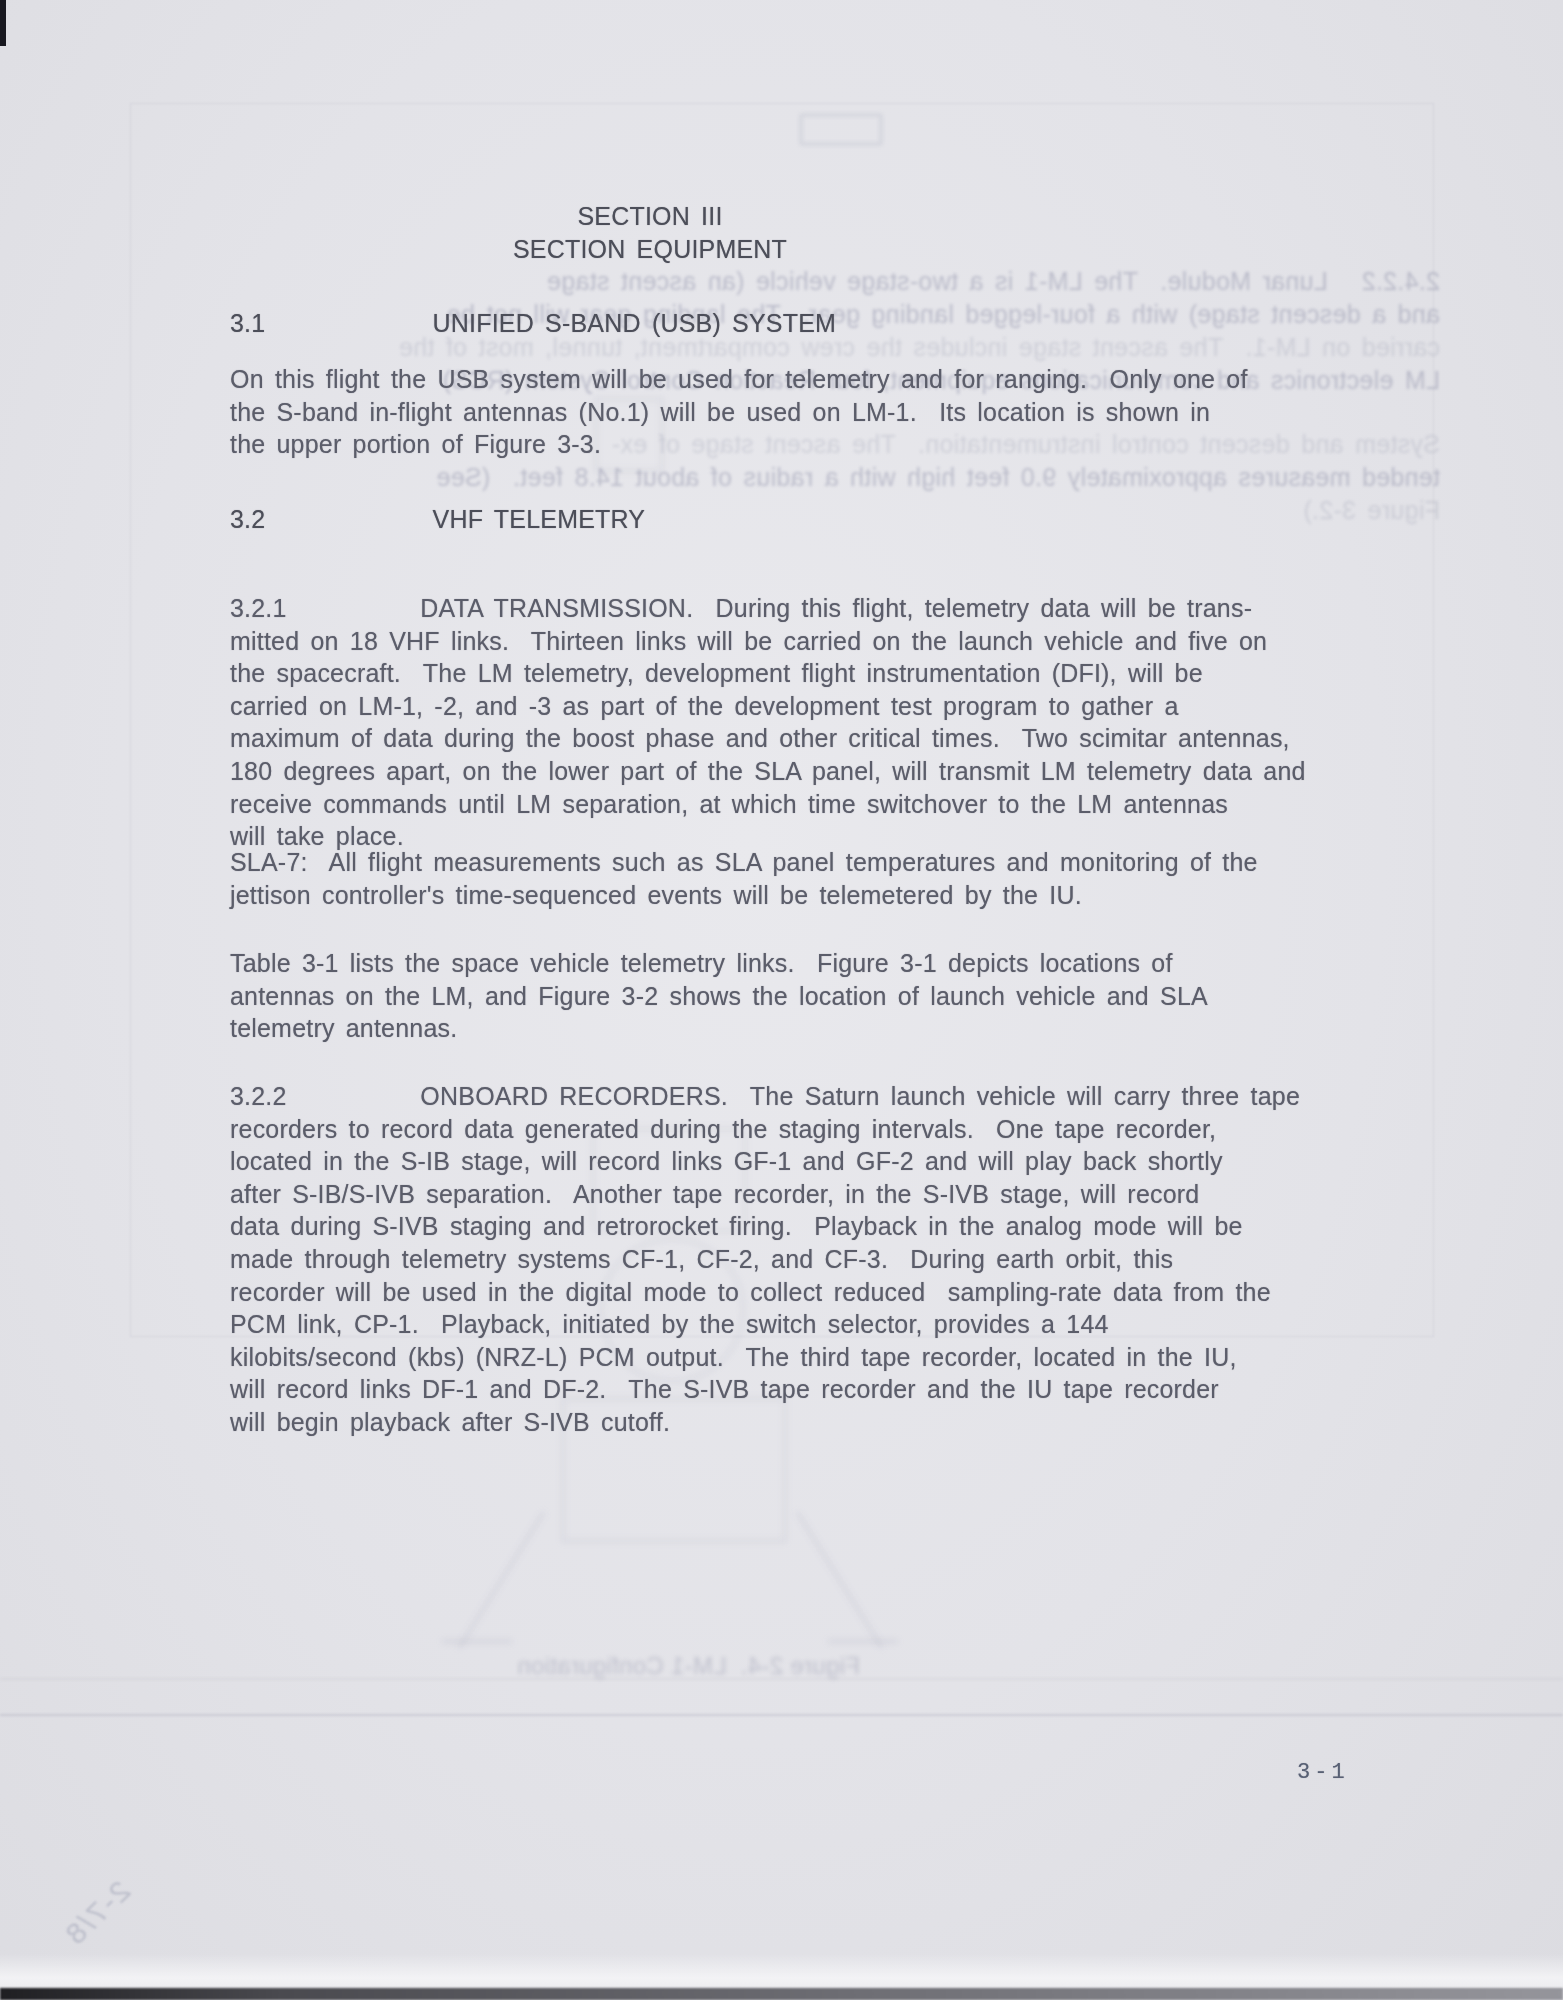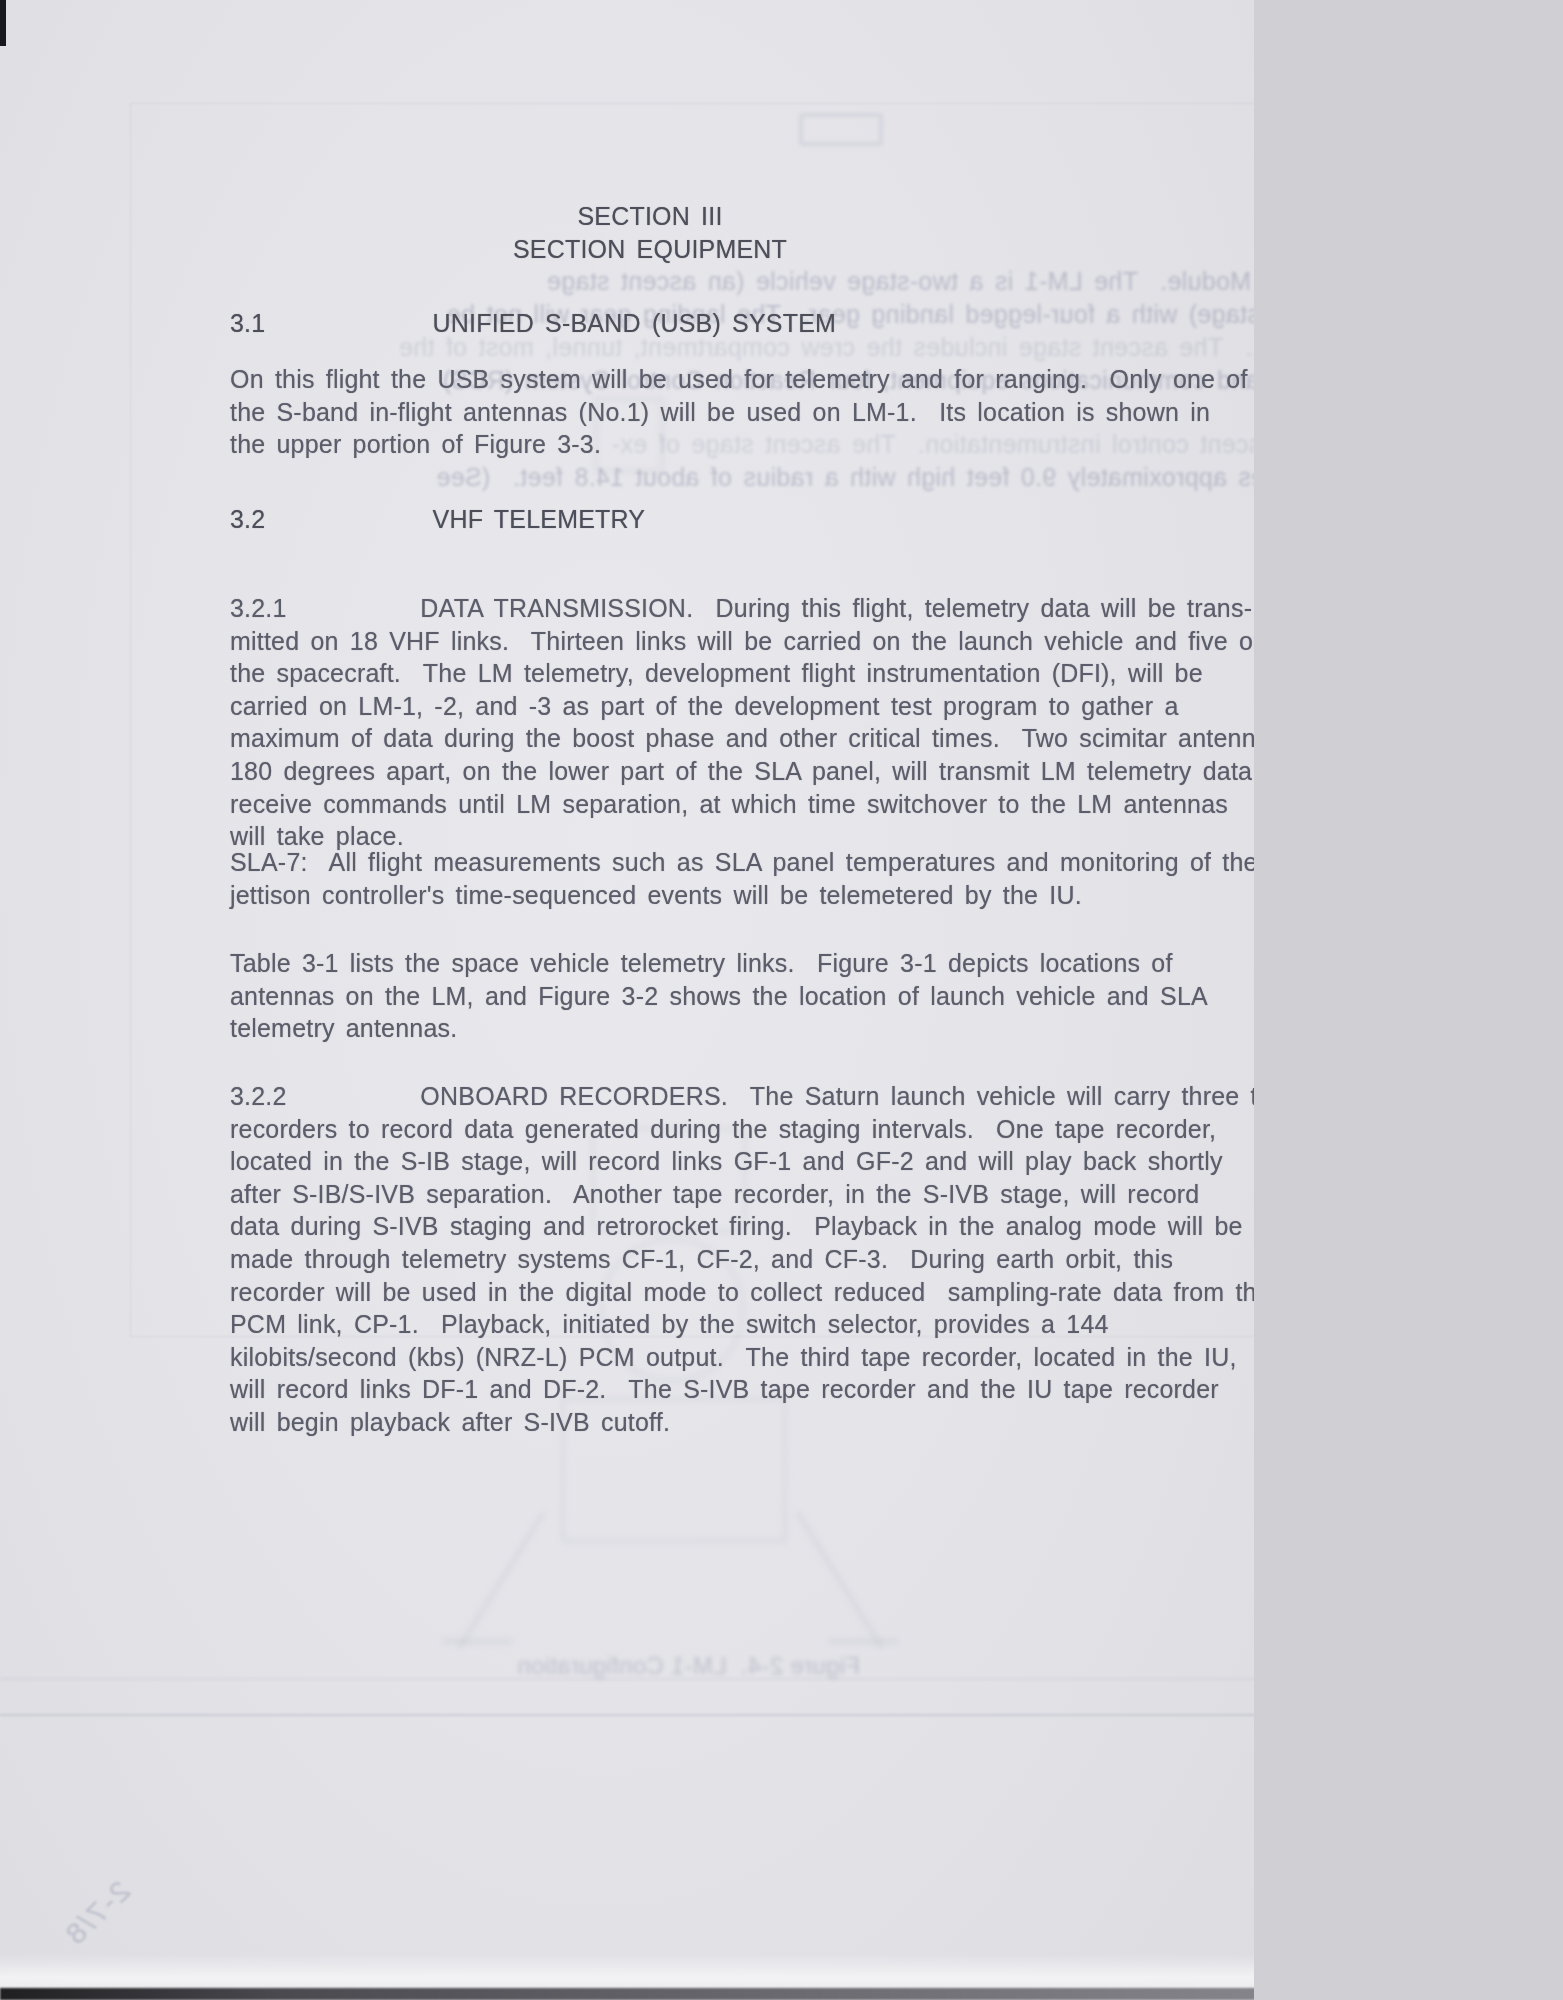--- a/index.html
+++ b/index.html
@@ -1,34 +1,34 @@
 <!DOCTYPE html>
 <html><head>
 <meta charset="utf-8">
 <style>
   html,body{margin:0;padding:0;background:#cfcfd4;}
   .scan{
-    position:relative;width:1254px;height:2000px;overflow:hidden;
+    position:relative;width:1563px;height:2000px;overflow:hidden;
     background:radial-gradient(ellipse at 48% 42%, #e9e9ed 0%, #e3e3e8 55%, #dcdce1 100%);
     font-family:"Liberation Sans", sans-serif;
   }
   
   .txt{
     position:absolute;left:230px;width:1270px;
     white-space:pre-wrap;
     font-size:25px;line-height:32.6px;
     letter-spacing:.2px;word-spacing:4px;
     color:#5b5d6a;text-shadow:0 0 1.1px rgba(91,93,106,.55);
   }
   .heading{color:#4c4e59;text-shadow:0 0 1px rgba(76,78,89,.6);}
   .header-block{left:230px;width:840px;text-align:center;}
   .page-num{
     position:absolute;left:1297px;top:1760px;
     font-family:"Liberation Mono", monospace;
-    font-size:26px;letter-spacing:4px;color:#586074;
+    font-size:22px;letter-spacing:4px;color:#586074;
     text-shadow:0 0 1px rgba(88,96,116,.5);
   }
   
   .bleed{
     position:absolute;left:150px;width:1290px;
     transform:scaleX(-1);
     filter:blur(1.7px);
     font-size:25px;line-height:33px;letter-spacing:.3px;word-spacing:4px;
     color:rgba(120,124,152,.38);white-space:pre;
   }

